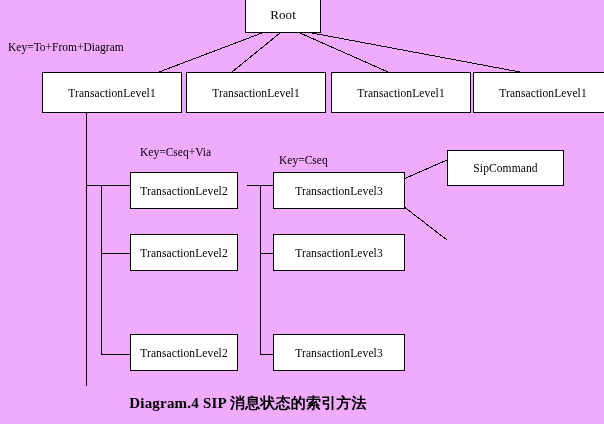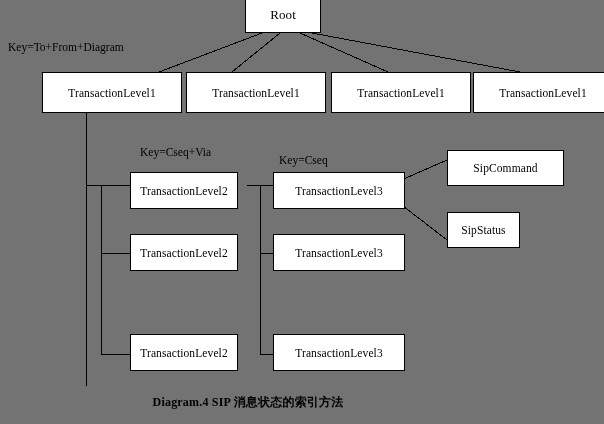--- a/index.html
+++ b/index.html
@@ -8,21 +8,21 @@
     padding: 0;
     background: #ffffff;
   }
   body {
     font-family: "Liberation Serif", "DejaVu Serif", serif;
   }
   #canvas {
     position: relative;
     width: 604px;
     height: 424px;
-    background: #737373;
+    background: #f0abfc;
     overflow: hidden;
   }
   #edges {
     position: absolute;
     left: 0;
     top: 0;
     width: 604px;
     height: 424px;
     pointer-events: none;
   }
@@ -96,21 +96,21 @@
   .key-cseq   { left: 279px; top: 154px; }
 
   .caption {
     position: absolute;
     left: 0;
     top: 394px;
     width: 496px;
     text-align: center;
     font-family: "Liberation Serif", "DejaVu Serif", serif;
     font-weight: bold;
-    font-size: 12px;
+    font-size: 15px;
     color: #000000;
     letter-spacing: 0.2px;
   }
 </style>
 </head>
 <body>
 
 <div id="canvas">
 
   <svg id="edges" viewBox="0 0 604 424" width="604" height="424" aria-hidden="true">
@@ -172,23 +172,20 @@
   <div class="node node-l3 row-2">
     <span>TransactionLevel3</span>
   </div>
   <div class="node node-l3 row-3">
     <span>TransactionLevel3</span>
   </div>
 
   <div class="node node-leaf-cmd">
     <span>SipCommand</span>
   </div>
-  <div class="node node-leaf-sts">
-    <span>SipStatus</span>
-  </div>
 
   <div class="key-label key-callid">Key=To+From+Diagram</div>
   <div class="key-label key-cseqvia">Key=Cseq+Via</div>
   <div class="key-label key-cseq">Key=Cseq</div>
 
   <div class="caption">Diagram.4 SIP 消息状态的索引方法</div>
 
 </div>
 
 </body></html>

